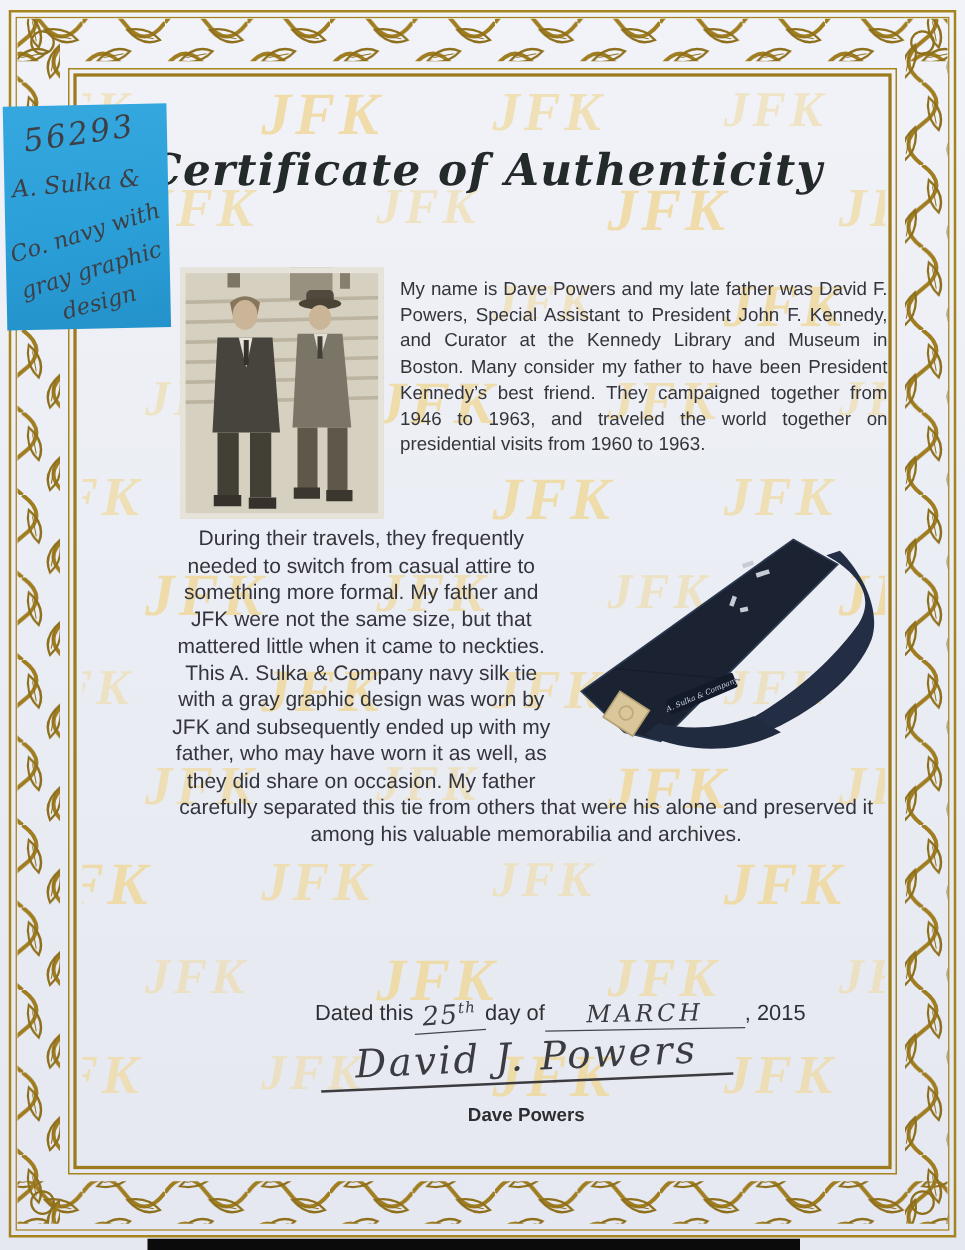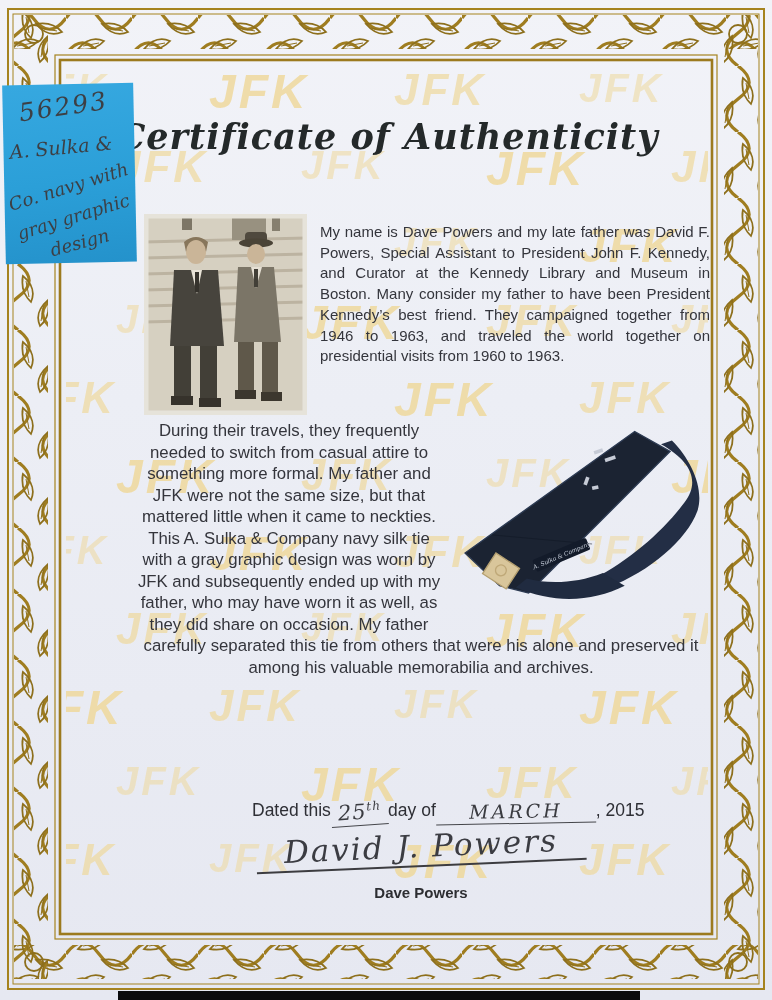--- a/index.html
+++ b/index.html
@@ -3,21 +3,21 @@
 <meta charset="utf-8">
 <style>
   html,body{margin:0;padding:0;}
   .paper{
     position:relative; width:772px; height:1000px; overflow:hidden;
     background:linear-gradient(180deg,#f2f3f8 0%,#eceef5 40%,#e6e8f1 100%);
     font-family:"Liberation Sans",sans-serif; color:#34353c;
   }
   
   .wm-layer{position:absolute; left:66px; top:68px; right:64px; bottom:64px; overflow:hidden; z-index:1;}
-  .wm{position:absolute; font-family:Liberation Sans, sans-serif; font-style:italic; font-weight:bold;
+  .wm{position:absolute; font-family:Liberation Serif, serif; font-style:italic; font-weight:bold;
       color:#efd99d; letter-spacing:3px; line-height:1; user-select:none;}
   
   .border-svg{position:absolute; left:0; top:0; z-index:2; pointer-events:none;}
   
   .content{position:absolute; left:0; top:0; width:772px; height:1000px; z-index:3;}
   .title{position:absolute; left:70px; top:116px; width:636px; text-align:center;
     font-family:"DejaVu Serif",serif; font-style:italic; font-weight:bold;
     font-size:35px; color:#24292a; letter-spacing:1px;}
   .photo{position:absolute; left:144px; top:214px; width:163px; height:201px;}
   .p1{position:absolute; left:320px; top:206px; width:390px; font-size:15px; line-height:20.7px;

